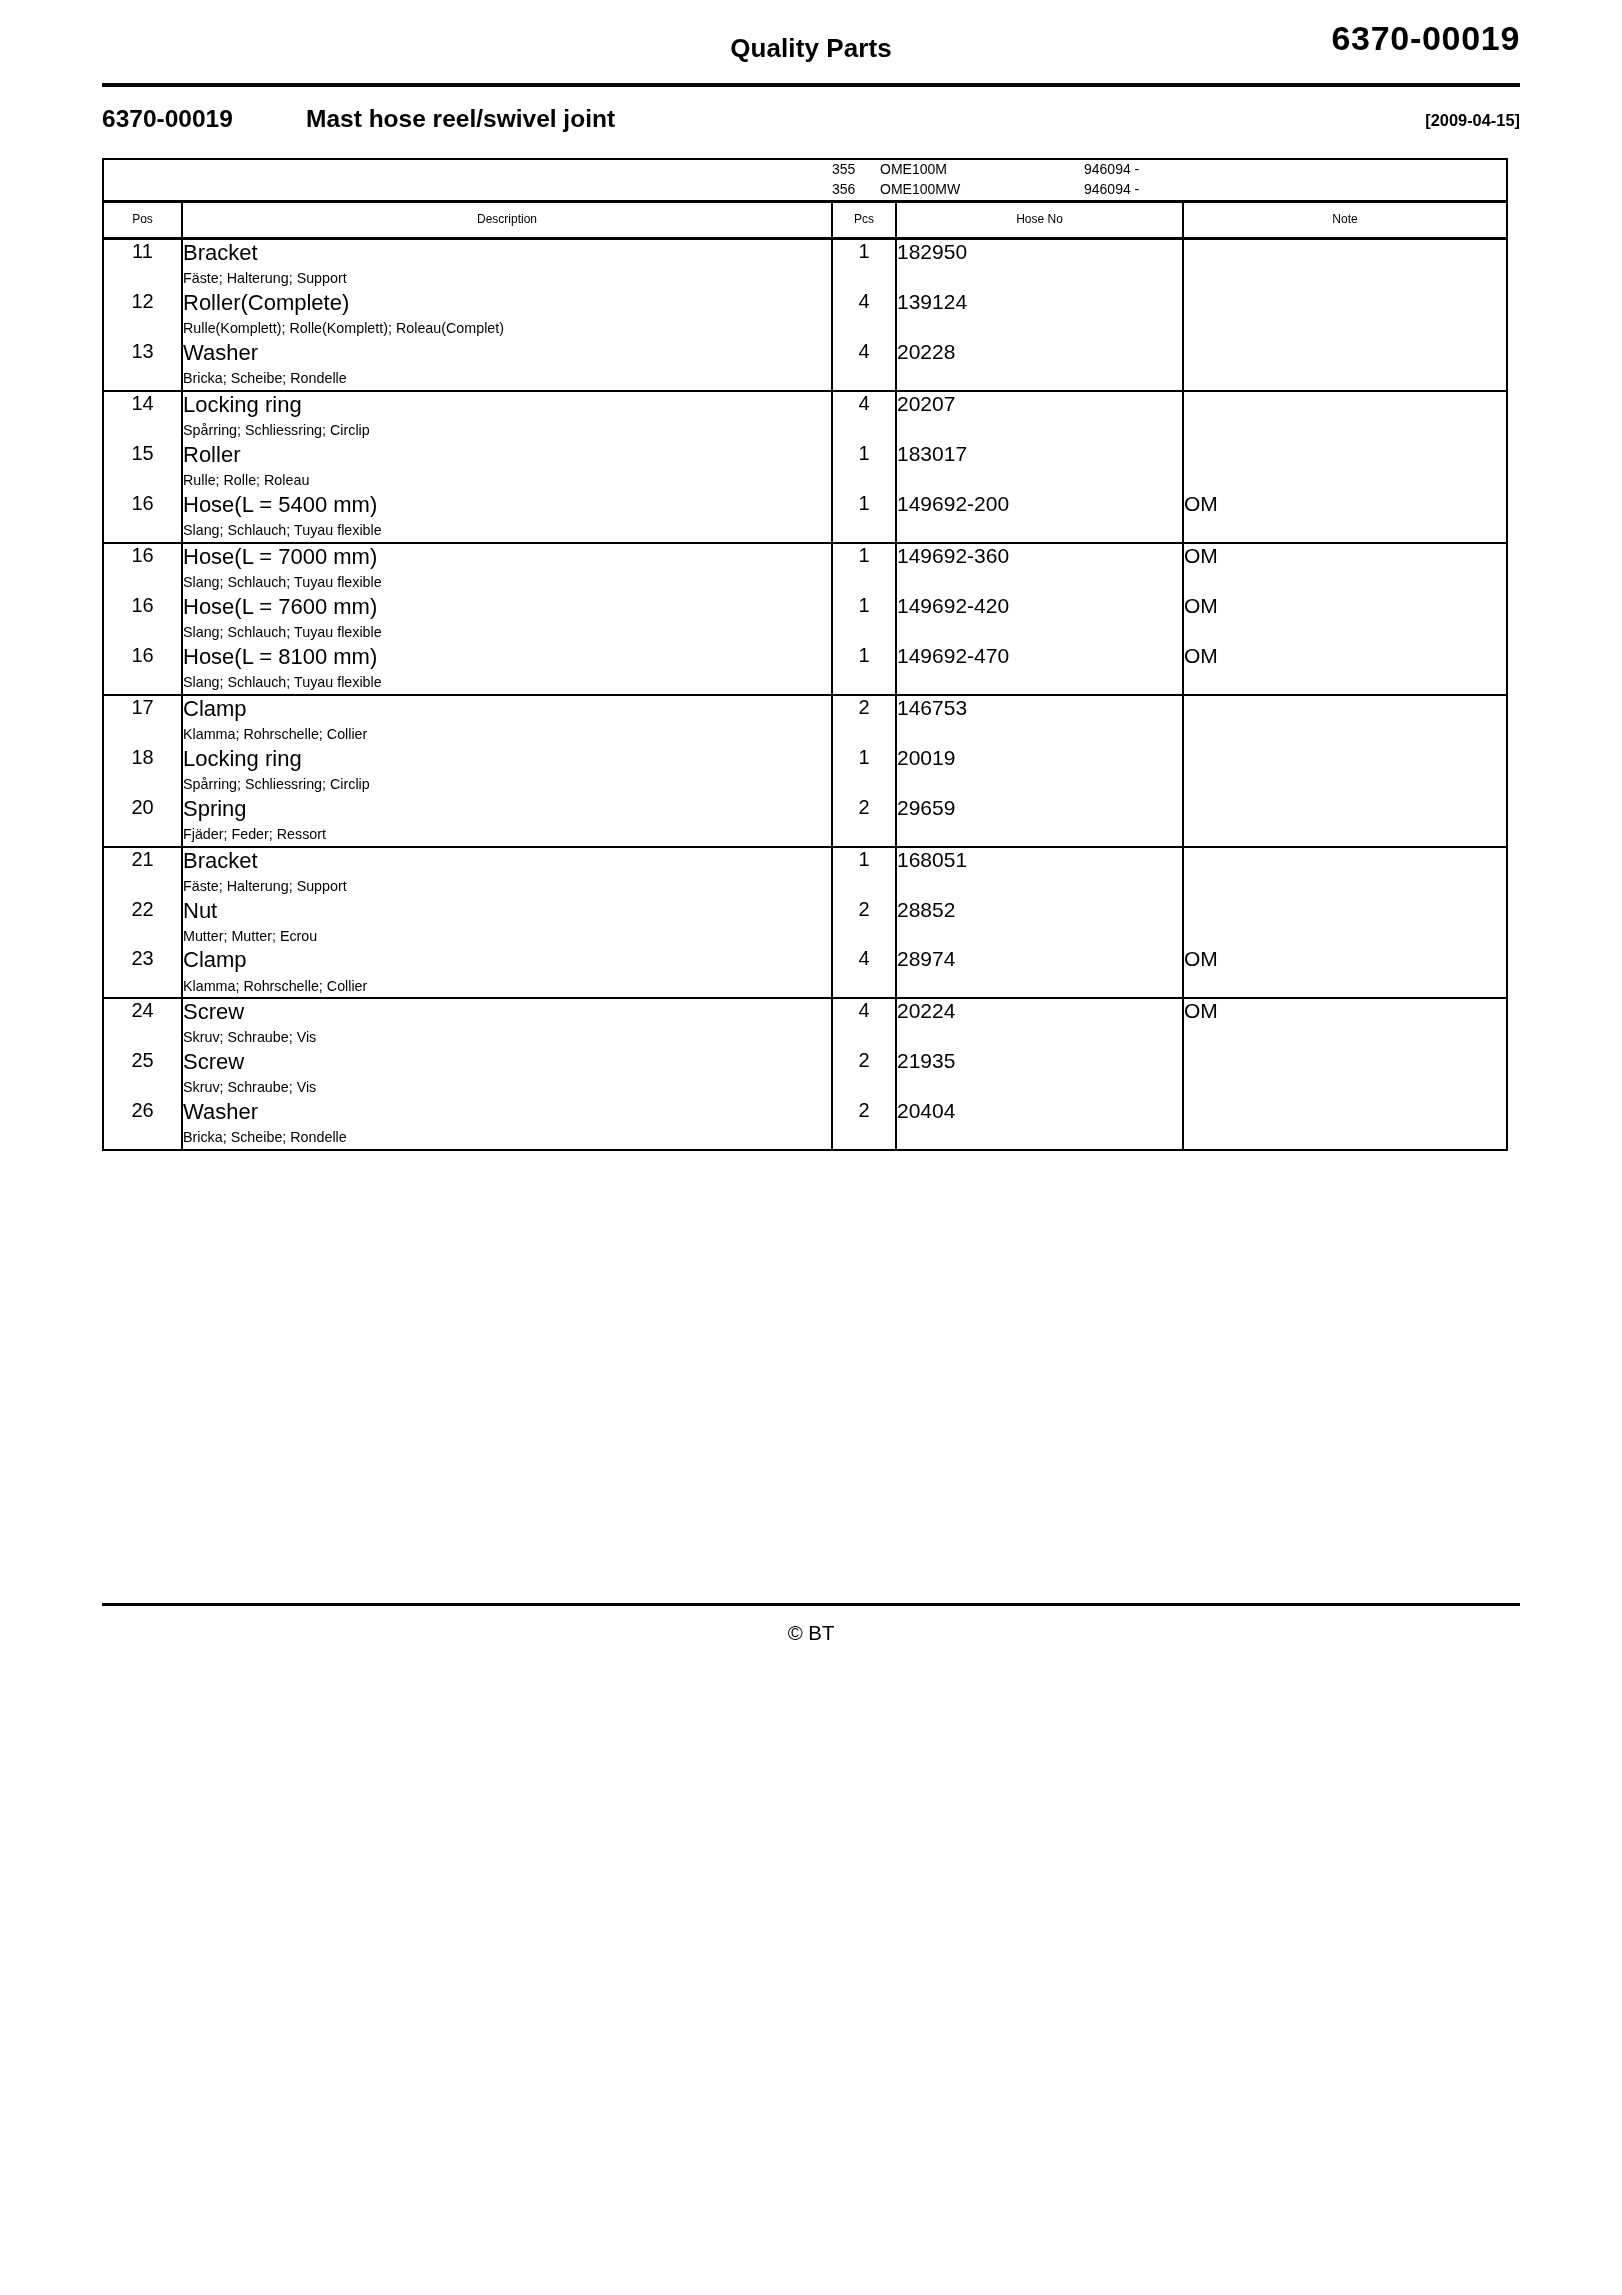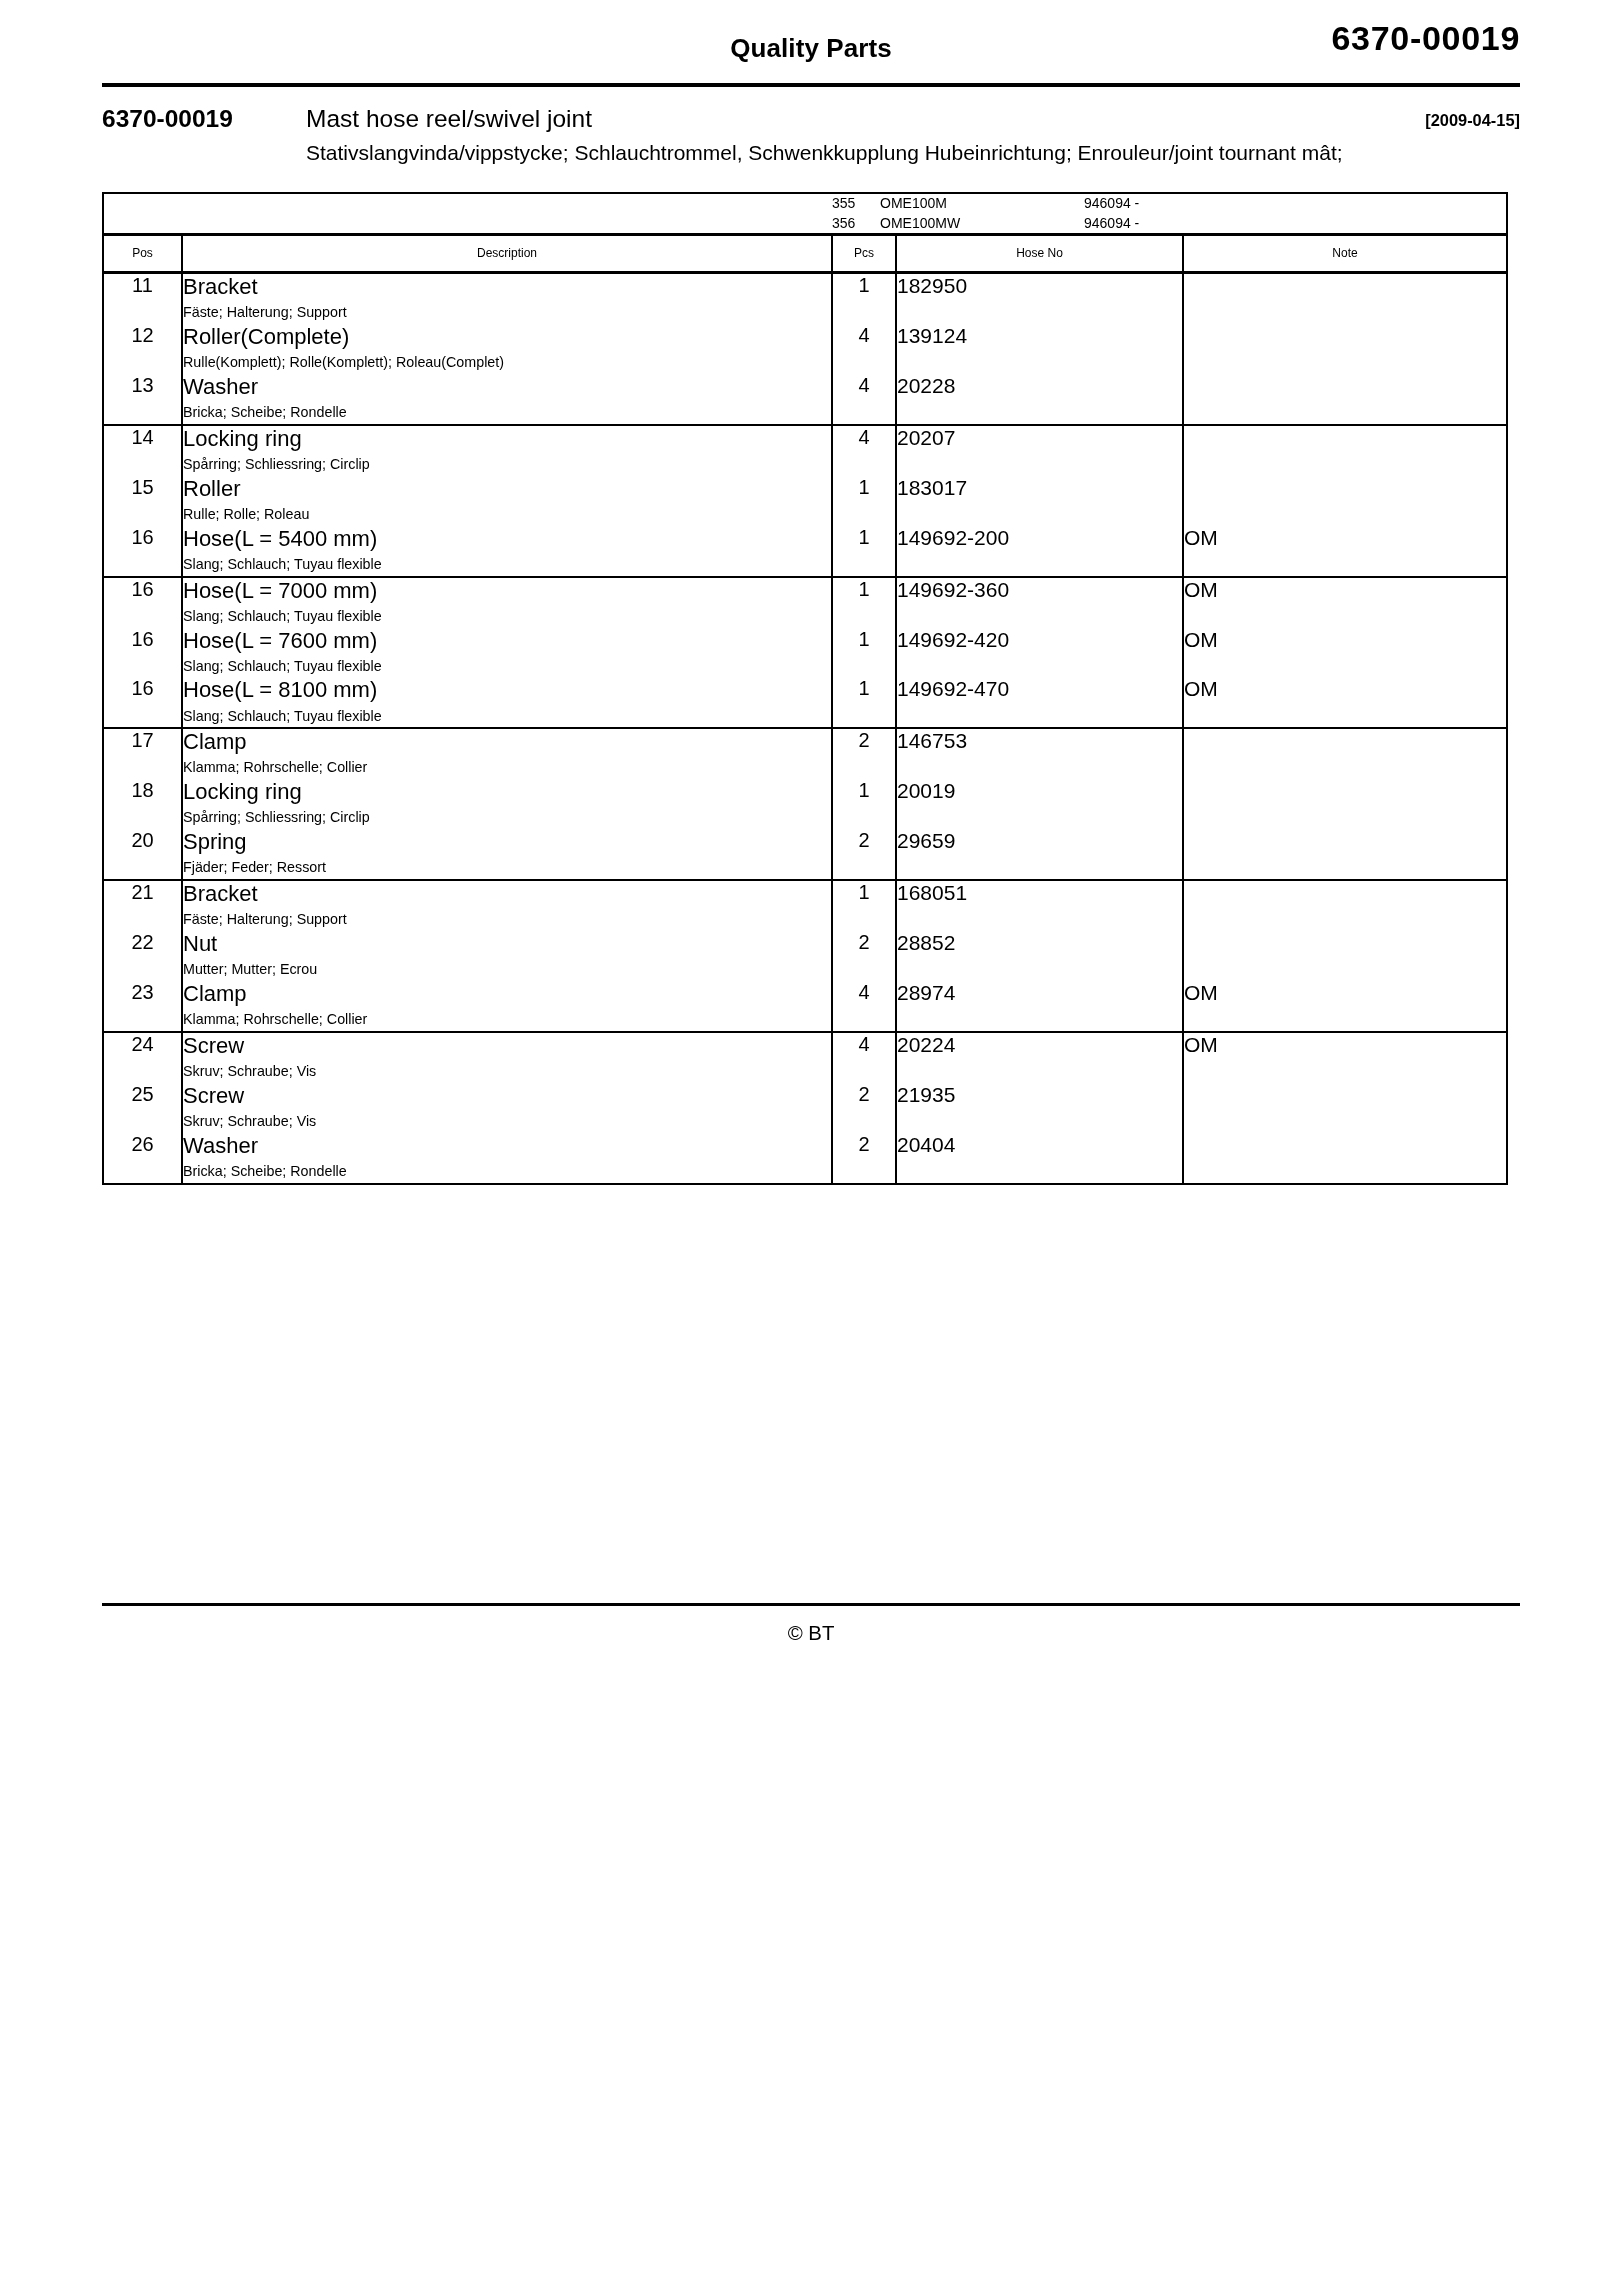--- a/index.html
+++ b/index.html
@@ -61,21 +61,21 @@
   }
   .title-code {
     font-size: 24.5px;
     font-weight: bold;
     width: 204px;
     flex: 0 0 204px;
     line-height: 1.18;
   }
   .title-name {
     font-size: 24.5px;
-    font-weight: normal;
+    font-weight: bold;
     line-height: 1.18;
     flex: 1 1 auto;
   }
   .title-date {
     position: absolute;
     right: 0;
     top: 6.8px;
     font-size: 16.4px;
     font-weight: bold;
   }
@@ -215,21 +215,20 @@
     <div class="hdr-right">6370-00019</div>
   </div>
   <div class="hdr-rule"></div>
 
   <div class="title-block">
     <div class="title-row">
       <div class="title-code">6370-00019</div>
       <div class="title-name">Mast hose reel/swivel joint</div>
       <div class="title-date">[2009-04-15]</div>
     </div>
-    <div class="subtitle">Stativslangvinda/vippstycke; Schlauchtrommel, Schwenkkupplung Hubeinrichtung; Enrouleur/joint tournant mât;</div>
   </div>
 
   <table class="parts-table">
     <colgroup>
       <col class="col-pos">
       <col class="col-desc">
       <col class="col-pcs">
       <col class="col-part">
       <col class="col-note">
     </colgroup>

